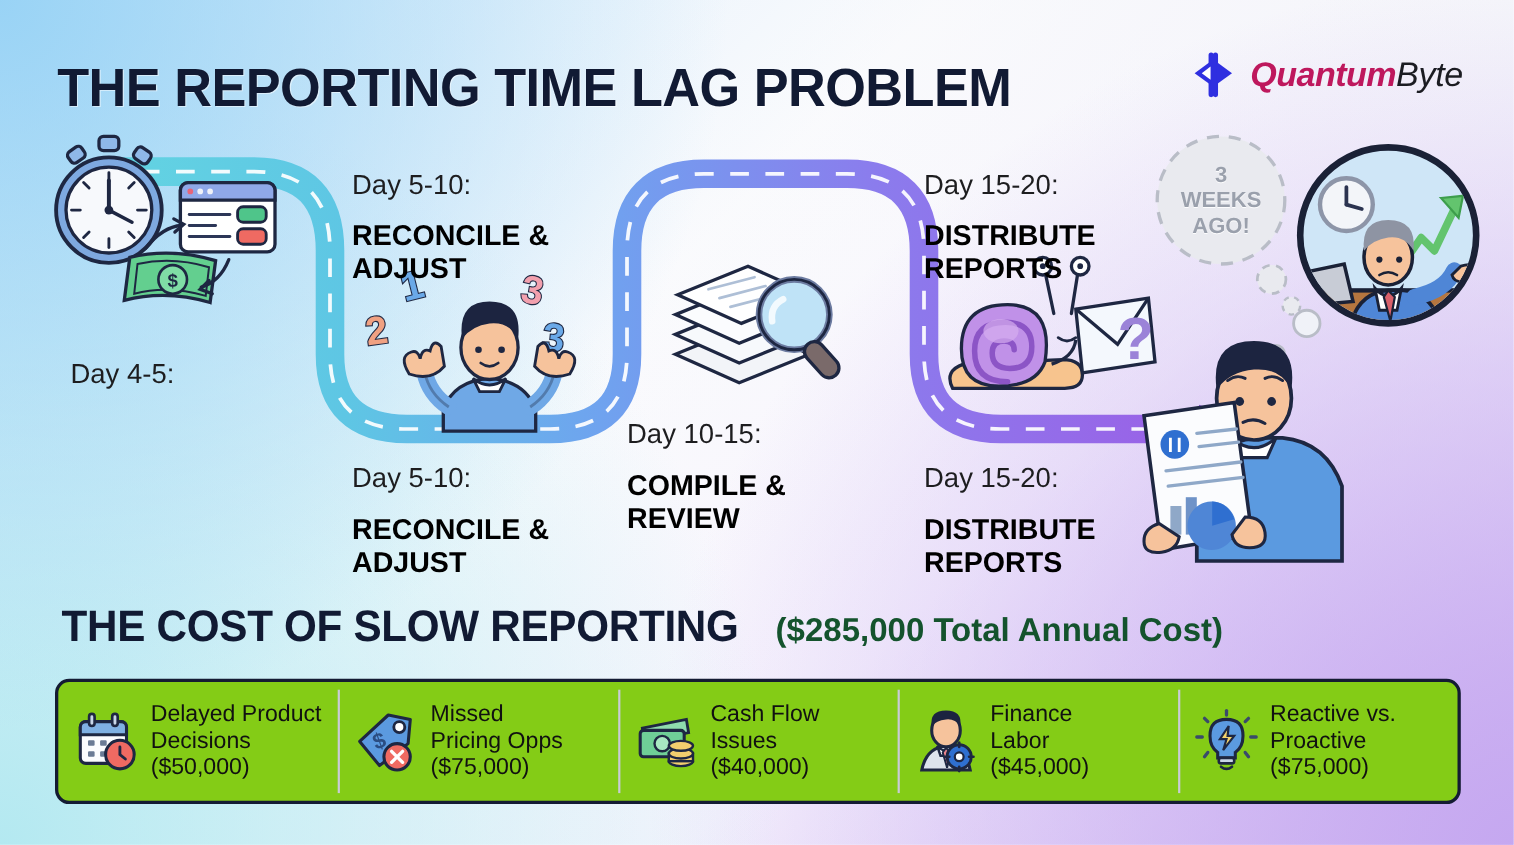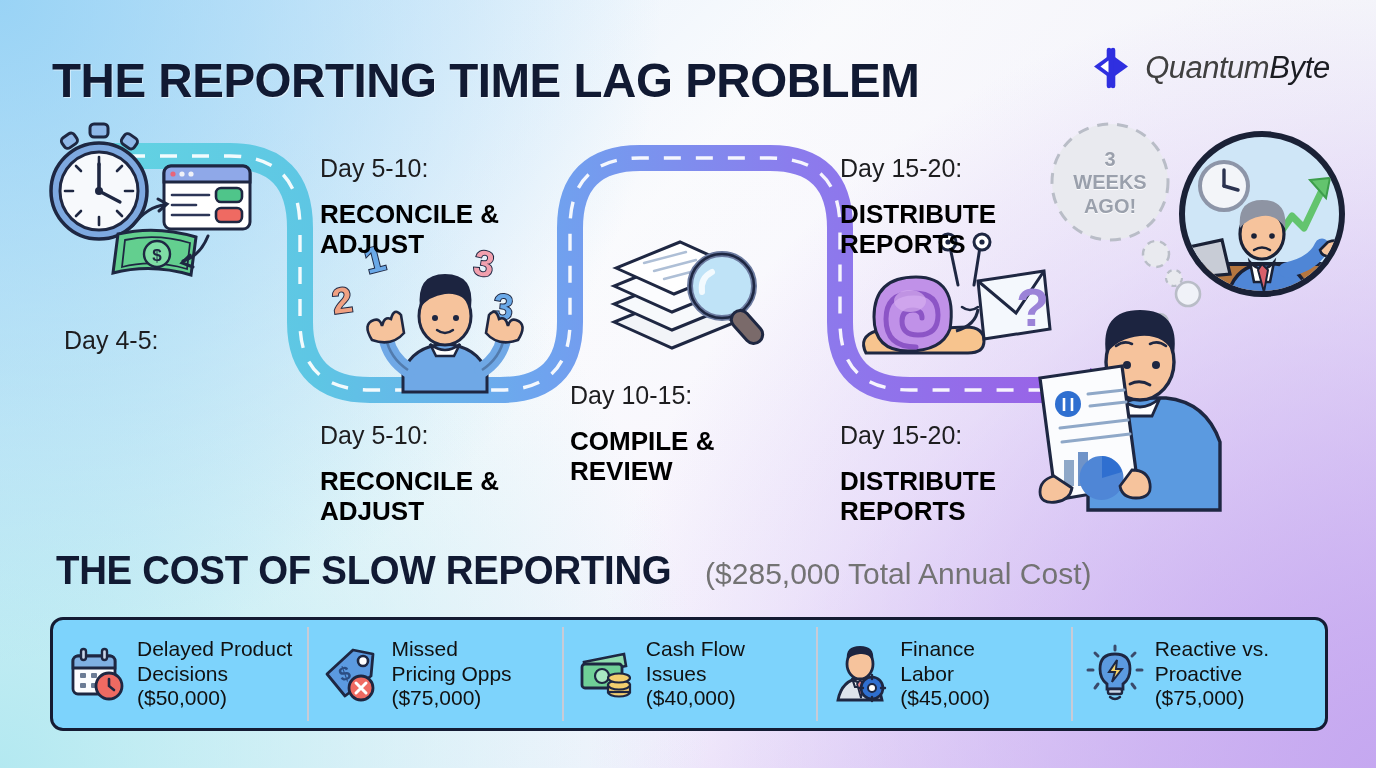--- a/index.html
+++ b/index.html
@@ -22,21 +22,21 @@
     font-size: 49px; font-weight: 700; letter-spacing: -0.5px;
     color: #111a33;
     font-family: "Liberation Sans Narrow", "Liberation Sans", sans-serif;
     transform: scaleX(0.97); transform-origin: left center;
     text-shadow: 1px 1px 0 rgba(255,255,255,0.5);
     white-space: nowrap;
   }
   .logo { position: absolute; right: 46px; top: 22px; display: flex; align-items: center; gap: 11px; }
   .logo-mark { width: 46px; height: 44px; display: block; }
   .logo-text { font-size: 31px; white-space: nowrap; }
-  .logo-text .b1 { font-weight: 400; font-style: italic; color: #404040; letter-spacing: -0.5px; }
+  .logo-text .b1 { font-weight: 700; font-style: italic; color: #be185d; letter-spacing: -0.5px; }
   .logo-text .b2 { font-weight: 400; font-style: italic; color: #1b1c22; letter-spacing: -0.3px; }
 
   
   .road-layer { position: absolute; left: 0; top: 96px; width: 1376px; height: 420px; }
 
   
   .lbl { position: absolute; line-height: 1.13; white-space: pre-line; }
   .lbl .day { font-size: 25px; color: #1d1d1f; font-weight: 400; display: block; }
   .lbl .name { font-size: 26px; color: #000; font-weight: 700; display: block; }
 
@@ -59,27 +59,27 @@
   }
 
   
   .cost-head { position: absolute; left: 56px; top: 548px; white-space: nowrap; }
   .cost-head .big {
     font-size: 40px; font-weight: 700; color: #111a33; letter-spacing: -0.3px;
     font-family: "Liberation Sans Narrow", "Liberation Sans", sans-serif;
     transform: scaleX(0.96); display: inline-block; transform-origin: left center;
   }
   .cost-head .sub {
-    font-size: 30px; font-weight: 400; color: #737373; margin-left: 8px;
+    font-size: 30px; font-weight: 700; color: #14532d; margin-left: 8px;
     font-family: "Liberation Sans Narrow", "Liberation Sans", sans-serif;
   }
 
   .cards {
     position: absolute; left: 50px; top: 617px; width: 1278px; height: 114px;
-    background: #7dd3fc; border: 3px solid #141b33; border-radius: 13px;
+    background: #84cc16; border: 3px solid #141b33; border-radius: 13px;
     display: flex; align-items: stretch; overflow: hidden;
   }
   .card {
     flex: 1 1 0; display: flex; align-items: center; gap: 10px;
     padding: 0 8px 0 14px; position: relative;
   }
   .card + .card::before {
     content: ""; position: absolute; left: 0; top: 7px; bottom: 7px;
     width: 2px; background: #c9cbd6;
   }

